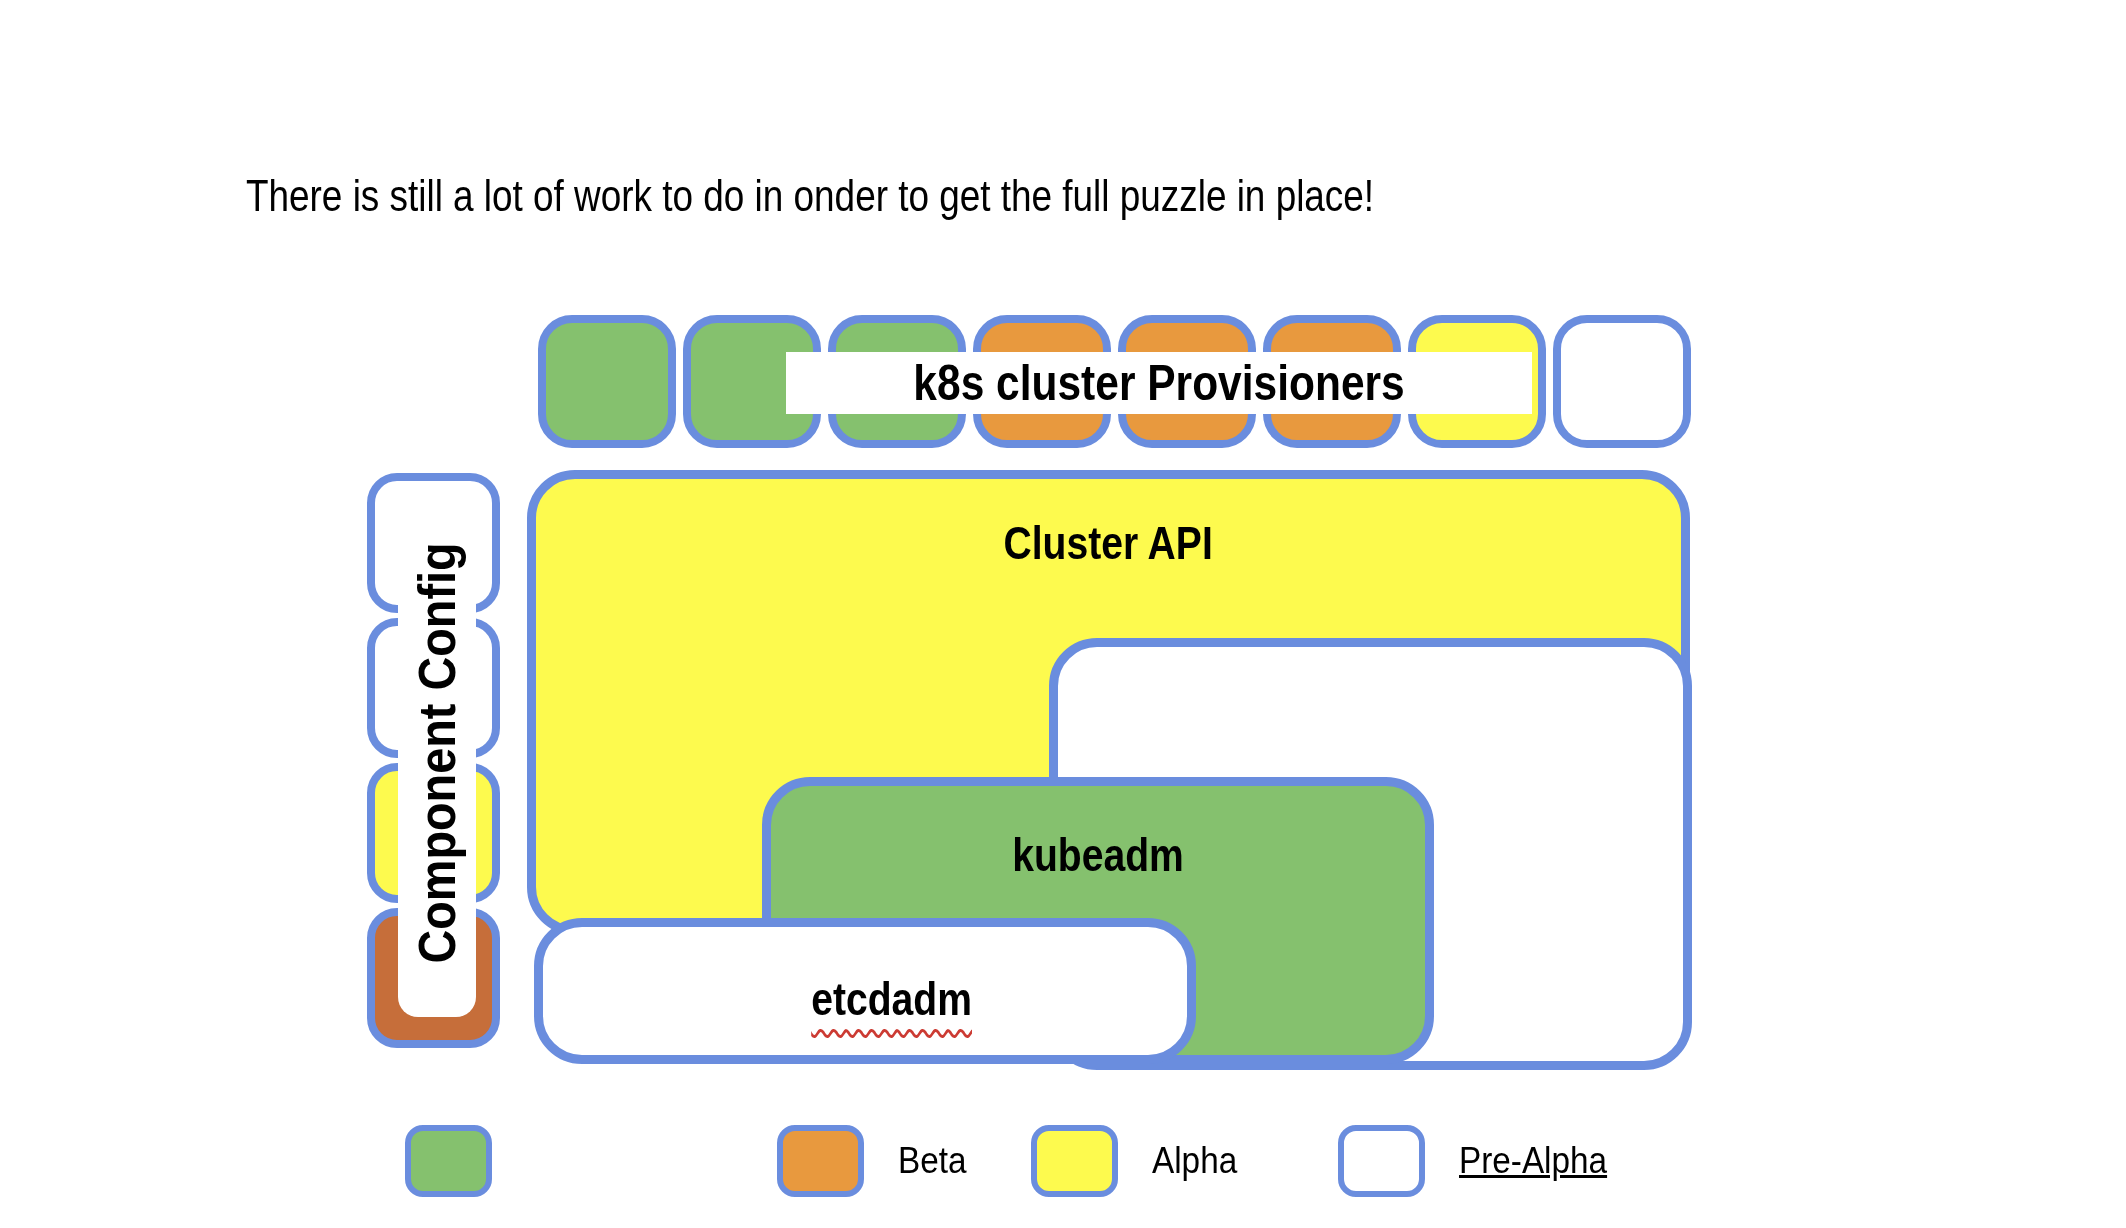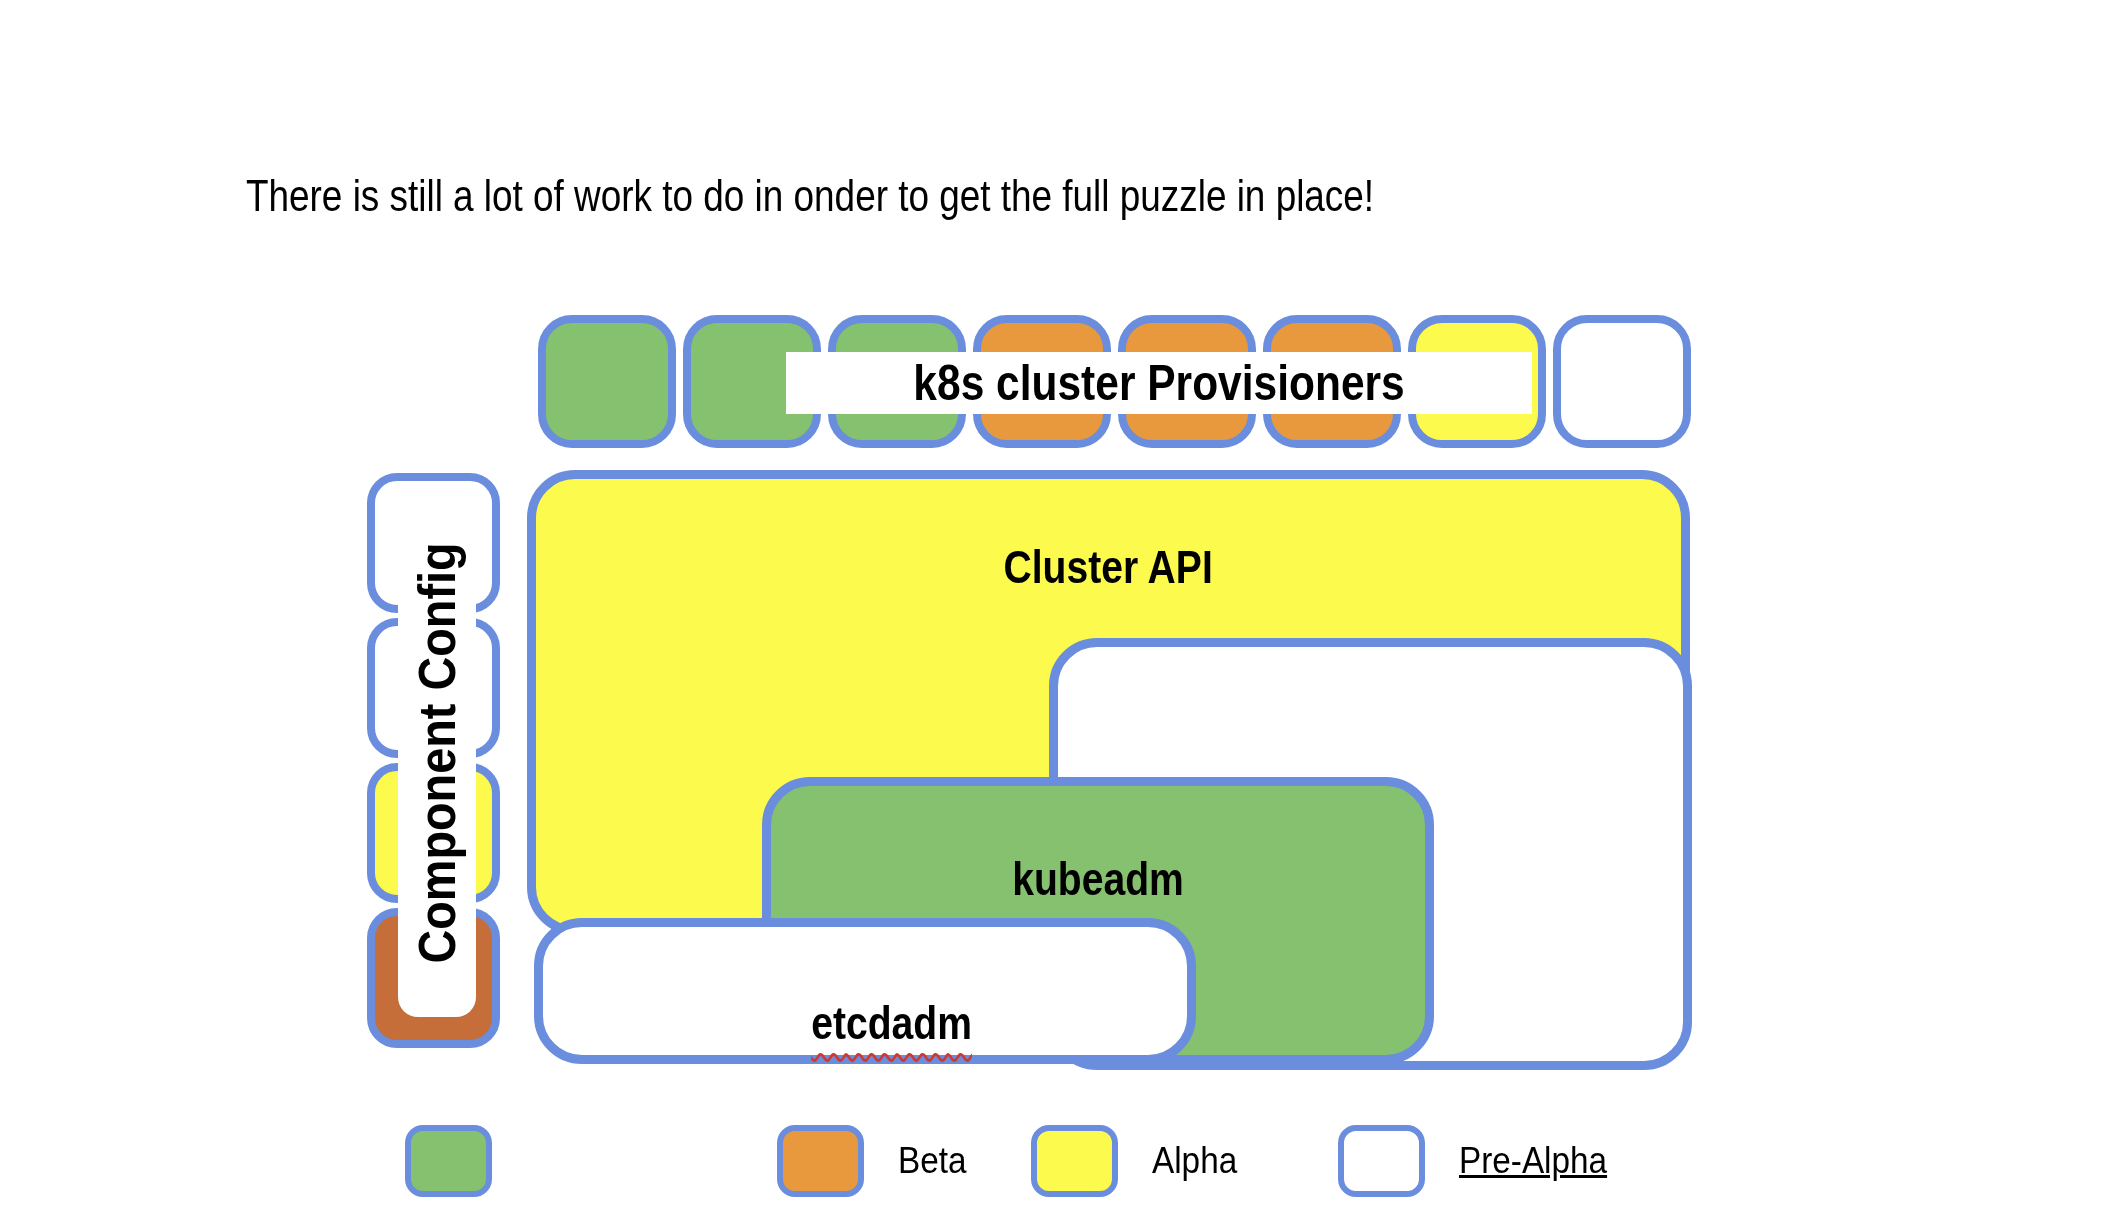--- a/index.html
+++ b/index.html
@@ -44,21 +44,21 @@
   .cc-strip .lbl{font-size:52px;font-weight:700;white-space:nowrap;
     display:inline-block;transform:rotate(-90deg) scaleX(0.9);}
 
   
   .big{position:absolute;border:9px solid var(--blue);border-radius:48px;}
   .cluster-api{left:527px;top:470px;width:1163px;height:465px;background:var(--yellow);z-index:1;}
   .cluster-addons{left:1049px;top:638px;width:643px;height:432px;background:#fff;z-index:2;}
   .kubeadm{left:762px;top:777px;width:672px;height:287px;background:var(--green);z-index:3;}
   .etcdadm{left:534px;top:918px;width:662px;height:146px;background:#fff;z-index:4;}
 
-  .big-label{position:absolute;text-align:center;font-size:46px;font-weight:700;z-index:7;margin-top:24px;}
+  .big-label{position:absolute;text-align:center;font-size:46px;font-weight:700;z-index:7;}
   .big-label .lbl{display:inline-block;transform:scaleX(0.85);white-space:nowrap;}
   .cluster-api-label{left:527px;top:516px;width:1163px;}
   .cluster-addons-label{left:1049px;top:684px;width:643px;}
   .kubeadm-label{left:762px;top:828px;width:672px;}
   .etcdadm-label{left:534px;top:972px;width:716px;}
   .misspelled{text-decoration:underline wavy var(--squiggle);text-decoration-thickness:3px;text-underline-offset:14px;}
 
   
   .legend-item{position:absolute;top:1125px;display:flex;align-items:center;gap:34px;}
   .legend-swatch{width:87px;height:72px;border:6px solid var(--blue);border-radius:18px;flex:none;}

